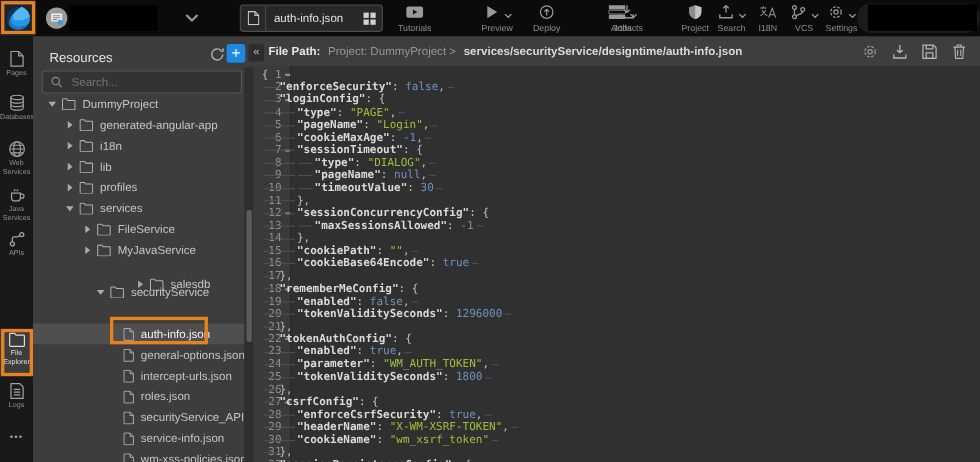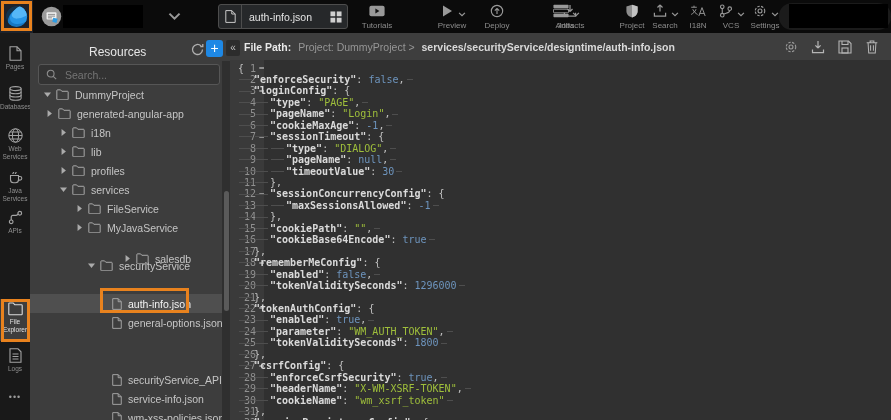--- a/index.html
+++ b/index.html
@@ -38,21 +38,21 @@
             align-items:center;cursor:pointer;}
   .nav-item .icn{width:15px;height:15px;margin-top:2px;color:#a3a3a3;}
   .nav-label{font-size:6.5px;line-height:7.5px;color:#8f8f8f;text-align:center;margin-top:2px;width:30px;}
   .nav-item.active{background:#3d3d3d;}
   .nav-item.active .nav-label{color:#e0e0e0;}
   .nav-item.active .icn{color:#dcdcdc;}
   .nav-more{font-size:9px;color:#9a9a9a;letter-spacing:1px;margin-top:2px;}
 
   
   .resources{position:absolute;left:30px;top:33px;width:200px;height:387px;background:#3d3d3d;overflow:hidden;}
-  .res-title{position:absolute;left:15px;top:12px;font-size:12px;color:#e6e6e6;margin-left:44px;}
+  .res-title{position:absolute;left:15px;top:12px;font-size:12px;color:#e6e6e6;}
   .res-refresh{position:absolute;left:161px;top:10px;width:13px;height:13px;cursor:pointer;}
   .res-add{position:absolute;left:176px;top:7px;width:17px;height:17px;background:#1e88e5;border-radius:3px;
            color:#fff;font-size:14px;line-height:16px;text-align:center;cursor:pointer;}
   .res-search{position:absolute;left:8px;top:31px;width:182px;height:21px;background:#333;
               border:1px solid #565656;border-radius:3px;box-sizing:border-box;display:flex;align-items:center;}
   .res-search .icn{width:11px;height:11px;margin:0 6px 0 7px;flex:none;}
   .res-search input{background:transparent;border:none;outline:none;color:#a9a9a9;font-size:10.5px;width:140px;
                     font-family:"Liberation Sans",sans-serif;}
   .tree{position:absolute;left:0;top:52px;right:0;bottom:0;}
   .trow{position:absolute;left:0;width:200px;height:19px;cursor:pointer;}
@@ -405,21 +405,21 @@
             </span>
             <span class="icn tfold">
               <svg viewBox="0 0 15 13" fill="none" stroke="currentColor" stroke-width="1.1">
                 <path d="M.8 12V1.8c0-.5.4-.8.8-.8h3.6l1.5 1.7h6.7c.5 0 .8.4.8.8V12c0 .5-.3.8-.8.8H1.6c-.4 0-.8-.3-.8-.8z"></path>
               </svg>
             </span>
             <span class="tlabel">DummyProject</span>
           </div>
         </div>
         <div class="trow" style="top: 19px;">
-          <div class="trow-in" style="padding-left: 16px;">
+          <div class="trow-in" style="padding-left: 30px;">
             <span class="caret icn">
               <svg viewBox="0 0 6 8">
                 <path d="M.8 0l5 4-5 4z" fill="#ababab"></path>
               </svg>
             </span>
             <span class="icn tfold">
               <svg viewBox="0 0 15 13" fill="none" stroke="currentColor" stroke-width="1.1">
                 <path d="M.8 12V1.8c0-.5.4-.8.8-.8h3.6l1.5 1.7h6.7c.5 0 .8.4.8.8V12c0 .5-.3.8-.8.8H1.6c-.4 0-.8-.3-.8-.8z"></path>
               </svg>
             </span>
@@ -559,20 +559,42 @@
         </div>
         <div class="trow" style="top: 228px;">
           <div class="trow-in" style="padding-left: 82px;">
             <span class="icn tfile">
               <svg viewBox="0 0 11 13" fill="none" stroke="currentColor" stroke-width="1">
                 <path d="M.8.6h6L10.2 4v8.4H.8z"></path>
                 <path d="M6.8.6V4h3.4"></path>
               </svg>
             </span>
             <span class="tlabel">general-options.json</span>
+          </div>
+        </div>
+        <div class="trow" style="top: 247px;">
+          <div class="trow-in" style="padding-left: 82px;">
+            <span class="icn tfile">
+              <svg viewBox="0 0 11 13" fill="none" stroke="currentColor" stroke-width="1">
+                <path d="M.8.6h6L10.2 4v8.4H.8z"></path>
+                <path d="M6.8.6V4h3.4"></path>
+              </svg>
+            </span>
+            <span class="tlabel">intercept-urls.json</span>
+          </div>
+        </div>
+        <div class="trow" style="top: 266px;">
+          <div class="trow-in" style="padding-left: 82px;">
+            <span class="icn tfile">
+              <svg viewBox="0 0 11 13" fill="none" stroke="currentColor" stroke-width="1">
+                <path d="M.8.6h6L10.2 4v8.4H.8z"></path>
+                <path d="M6.8.6V4h3.4"></path>
+              </svg>
+            </span>
+            <span class="tlabel">roles.json</span>
           </div>
         </div>
         <div class="trow" style="top: 285px;">
           <div class="trow-in" style="padding-left: 82px;">
             <span class="icn tfile">
               <svg viewBox="0 0 11 13" fill="none" stroke="currentColor" stroke-width="1">
                 <path d="M.8.6h6L10.2 4v8.4H.8z"></path>
                 <path d="M6.8.6V4h3.4"></path>
               </svg>
             </span>

